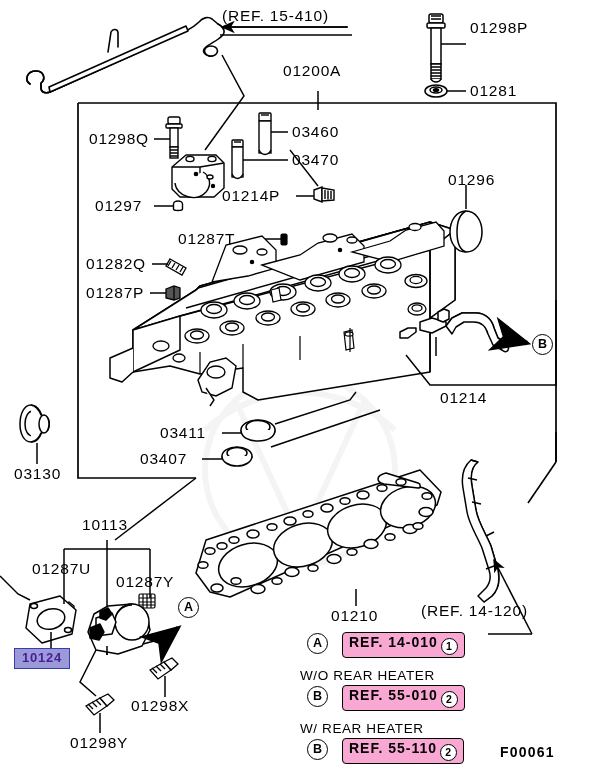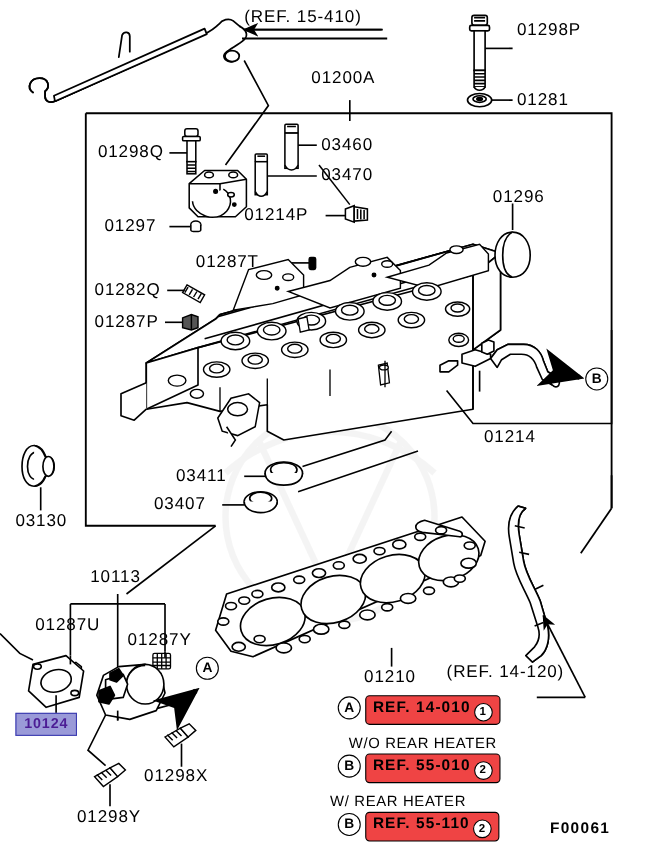--- a/index.html
+++ b/index.html
@@ -9,21 +9,21 @@
   svg.layer{position:absolute;left:0;top:0;width:609px;height:768px;}
   .lbl{position:absolute;white-space:nowrap;font-size:15.5px;font-weight:400;
        letter-spacing:0.8px;line-height:1;color:#000;}
   .lbl.sm{font-size:13.5px;letter-spacing:0.6px;}
   .lbl.code{font-size:14px;letter-spacing:1.2px;font-weight:700;}
   .hl{position:absolute;background:#9a9ad8;border:1.6px solid #3b3bb0;
       padding:2px 7px 3px 7px;font-size:13px;font-weight:700;letter-spacing:0.8px;
       color:#4c1d95;line-height:1.05;}
   .refbox{position:absolute;border:1.7px solid #000;border-radius:4px;
           padding:1px 6px 2px 6px;font-size:14px;font-weight:700;letter-spacing:1px;
-          white-space:nowrap;background:#ef4444;line-height:1.15;}
+          white-space:nowrap;background:#f9a8d4;line-height:1.15;margin-left:10px;}
   .circ{position:absolute;width:19px;height:19px;border:1.8px solid #000;
         border-radius:50%;font-size:12.5px;font-weight:700;display:flex;
         align-items:center;justify-content:center;background:#fff;line-height:1;}
   .circ.inl{position:relative;display:inline-flex;width:15px;height:15px;
             font-size:10.5px;vertical-align:-3px;margin-left:3px;border-width:1.5px;}
 </style>
 </head>
 <body>
 
 <div id="stage">
@@ -430,31 +430,31 @@
   <div class="lbl" style="left:82px;top:517px;">10113</div>
   <div class="lbl" style="left:32px;top:561px;">01287U</div>
   <div class="lbl" style="left:116px;top:574px;">01287Y</div>
 
   <div class="hl" style="left:14px;top:648px;">10124</div>
 
   <div class="lbl" style="left:131px;top:698px;">01298X</div>
   <div class="lbl" style="left:70px;top:735px;">01298Y</div>
 
   <div class="lbl" style="left:331px;top:608px;">01210</div>
-  <div class="lbl" style="left:406px;top:603px;">(REF. 14-120)</div>
+  <div class="lbl" style="left:421px;top:603px;">(REF. 14-120)</div>
 
   <div class="circ" style="left:178px;top:597px;">A</div>
   <div class="circ" style="left:532px;top:334px;">B</div>
 
   <div>
 
     <div class="circ" style="left:307px;top:633px;">A</div>
     <div class="refbox" style="left:332px;top:632px;"><span>REF. 14-010</span><span class="circ inl">1</span></div>
 
-    <div class="lbl sm" style="left:317px;top:669px;">W/O REAR HEATER</div>
+    <div class="lbl sm" style="left:300px;top:669px;">W/O REAR HEATER</div>
     <div class="circ" style="left:307px;top:686px;">B</div>
     <div class="refbox" style="left:332px;top:685px;"><span>REF. 55-010</span><span class="circ inl">2</span></div>
 
     <div class="lbl sm" style="left:300px;top:722px;">W/ REAR HEATER</div>
     <div class="circ" style="left:307px;top:739px;">B</div>
     <div class="refbox" style="left:332px;top:738px;"><span>REF. 55-110</span><span class="circ inl">2</span></div>
 
     <div class="lbl code" style="left:500px;top:745px;">F00061</div>
   </div>
 

